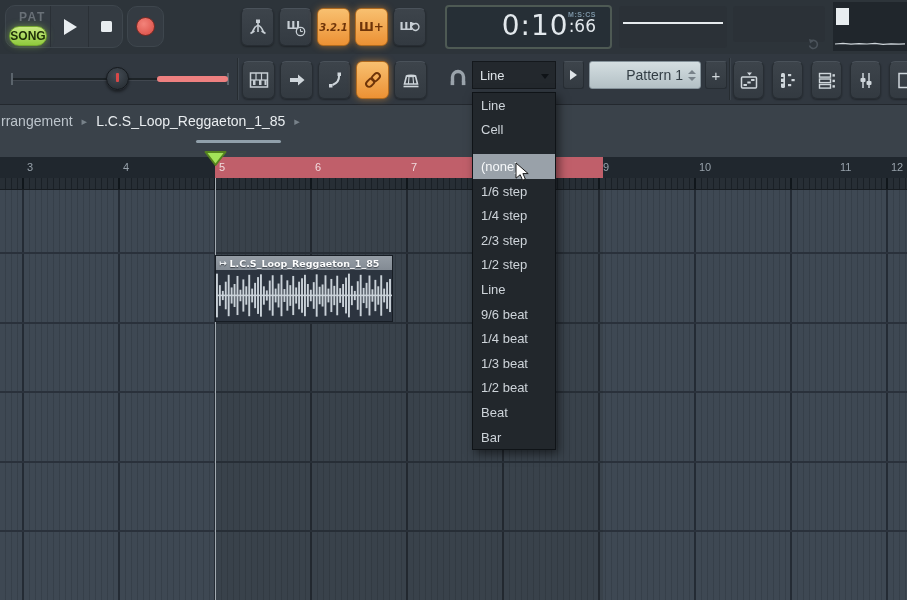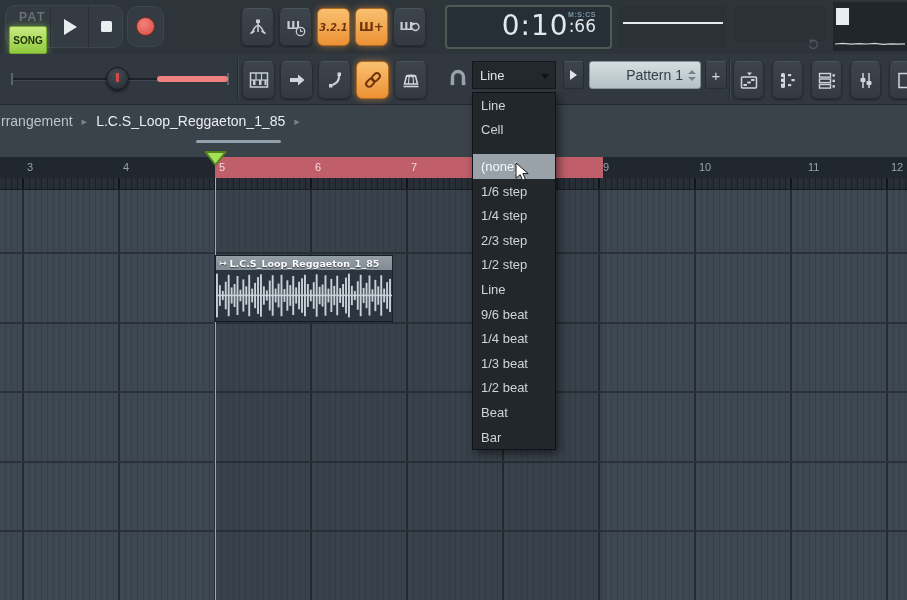--- a/index.html
+++ b/index.html
@@ -18,23 +18,23 @@
       background:linear-gradient(#3d444b,#333a41);border:1px solid #272d33;border-top:1px solid #4a525a;
       box-shadow:0 1px 2px rgba(0,0,0,.35);display:flex;align-items:center;justify-content:center}
   .tb.on{background:linear-gradient(#f8c070,#ec9134);border-top:1px solid #ffd9a0;border-color:#b06a1e;
          box-shadow:0 0 7px rgba(240,150,50,.55)}
   .glyph{font-weight:bold;color:#c7ced4;font-family:"DejaVu Sans",sans-serif}
   .tb.on .glyph{color:#6e3409}
   svg{display:block}
 
   
   #pat-label{position:absolute;left:13px;top:4px;font-size:12px;color:#697077;letter-spacing:1.5px;font-weight:bold}
-  #song-btn{position:absolute;left:3px;top:20px;width:38px;height:28px;border-radius:2px;
+  #song-btn{position:absolute;left:3px;top:20px;width:38px;height:20px;border-radius:10px;
             background:linear-gradient(#c9ea82,#8fca3d);border:1px solid #76a92f;box-sizing:border-box;
-            display:flex;align-items:center;justify-content:center;font-size:10px;font-weight:bold;color:#1e2e08;
+            display:flex;align-items:center;justify-content:center;font-size:12px;font-weight:bold;color:#1e2e08;
             box-shadow:0 0 7px rgba(160,220,80,.5)}
   #play-btn{position:absolute;left:44px;top:0;width:38px;height:41px;border-left:1px solid #2a3036;
             display:flex;align-items:center;justify-content:center}
   #play-btn .tri{width:0;height:0;border-left:13px solid #e8edf0;border-top:8px solid transparent;border-bottom:8px solid transparent}
   #stop-btn{position:absolute;left:82px;top:0;width:35px;height:41px;border-left:1px solid #2a3036;
             display:flex;align-items:center;justify-content:center}
   #stop-btn .sq{width:11px;height:11px;background:#e8edf0;border-radius:1.5px}
   #record-wrap{left:127px;top:6px;width:37px;height:41px;display:flex;align-items:center;justify-content:center}
   #record-dot{width:17px;height:17px;border-radius:50%;background:radial-gradient(circle at 40% 35%,#f3837a,#d84a42);
               border:1.5px solid #7e2a24}
@@ -357,21 +357,21 @@
   <div id="ruler-numbers">
     <div id="region-red"></div>
   <span class="bar-num" style="left: 27px;">3</span>
       <span class="bar-num" style="left: 123px;">4</span>
       <span class="bar-num onred" style="left: 219px;">5</span>
       <span class="bar-num onred" style="left: 315px;">6</span>
       <span class="bar-num onred" style="left: 411px;">7</span>
       <span class="bar-num onred" style="left: 507px;">8</span>
       <span class="bar-num" style="left: 603px;">9</span>
       <span class="bar-num" style="left: 699px;">10</span>
-      <span class="bar-num" style="left: 808px;">11</span>
+      <span class="bar-num" style="left: 840px;">11</span>
       <span class="bar-num" style="left: 891px;">12</span>
     </div>
   <div id="ruler-ticks">
     <div id="tick-playhead"></div>
   </div>
   <svg id="marker" width="25" height="18">
     <polygon points="2.5,2 22.5,2 12.5,15" fill="#a2e258" stroke="#55831f" stroke-width="2" stroke-linejoin="round"></polygon>
   </svg>
 </div>
 

